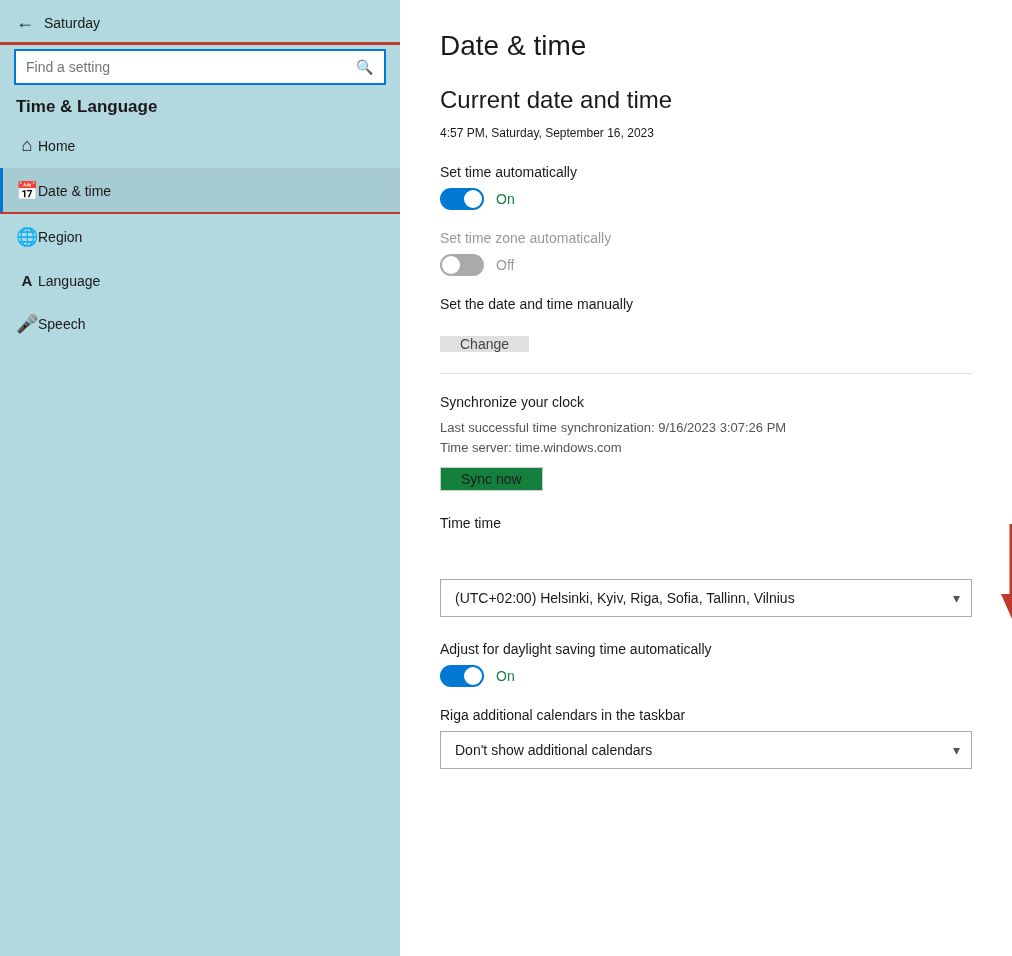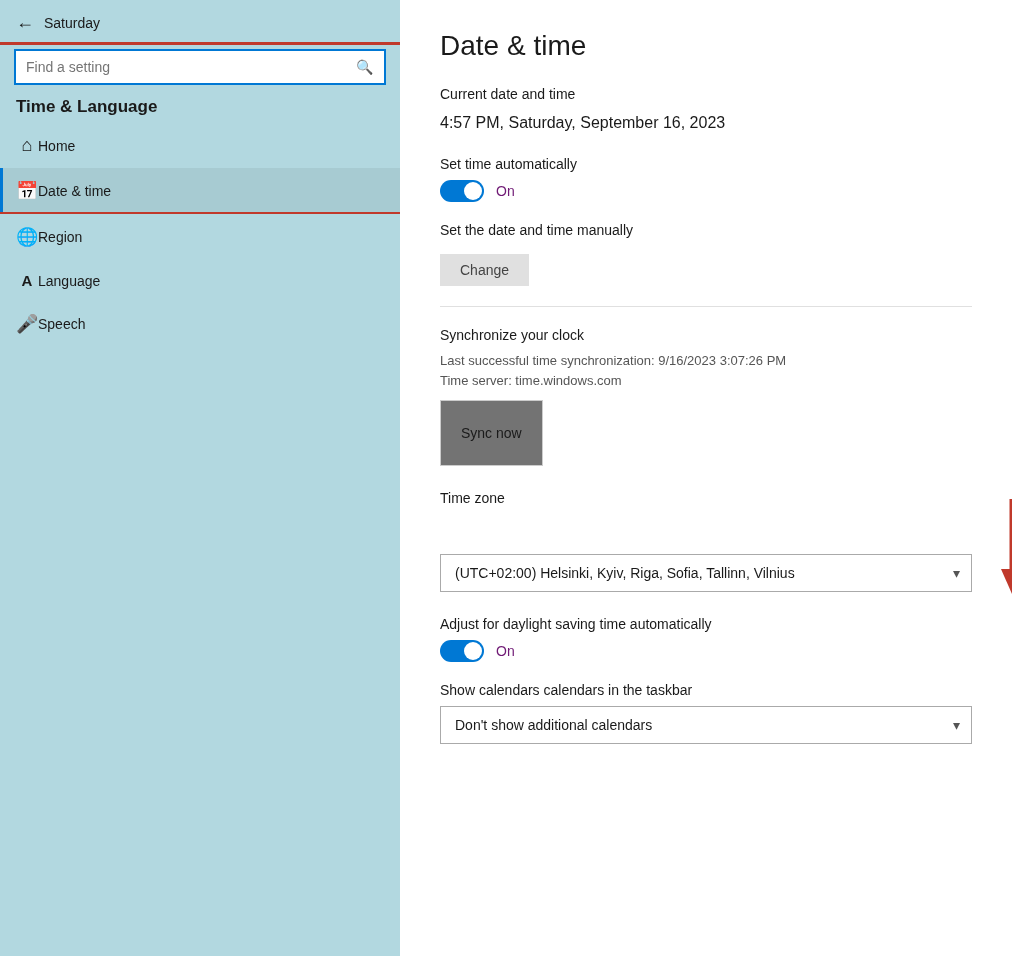--- a/index.html
+++ b/index.html
@@ -142,28 +142,28 @@
     }
 
     .page-title {
       font-size: 28px;
       font-weight: 300;
       color: #1a1a1a;
       margin-bottom: 24px;
     }
 
     .section-title {
-      font-size: 14px;
+      font-size: 24px;
       font-weight: 400;
       color: #1a1a1a;
       margin-bottom: 12px;
     }
 
     .current-time {
-      font-size: 16px;
+      font-size: 12px;
       color: #1a1a1a;
       margin-bottom: 24px;
     }
 
     .setting-row {
       margin-bottom: 20px;
     }
 
     .setting-label {
       font-size: 14px;
@@ -211,52 +211,52 @@
     .toggle.on .toggle-thumb {
       left: 24px;
     }
 
     .toggle.off .toggle-thumb {
       left: 2px;
     }
 
     .toggle-text {
       font-size: 14px;
-      color: #701a75;
+      color: #15803d;
     }
 
     .toggle-text.disabled {
       color: #999;
     }
 
     .change-btn {
       background: #e0e0e0;
       border: none;
-      padding: 8px 20px;
+      padding: 0 20px;
       font-size: 14px;
       cursor: pointer;
       color: #444;
-      margin-top: 8px;
+      margin-top: 16px;
     }
 
     .sync-section {
       margin-bottom: 24px;
     }
 
     .sync-info {
       font-size: 13px;
       color: #555;
       margin-bottom: 10px;
       line-height: 1.5;
     }
 
     .sync-btn {
-      background: #737373;
+      background: #15803d;
       border: 1px solid #ccc;
-      padding: 24px 20px;
+      padding: 3px 20px;
       font-size: 14px;
       cursor: pointer;
       color: #1a1a1a;
     }
 
     .dropdown {
       width: 100%;
       padding: 10px 14px;
       font-size: 14px;
       border: 1px solid #aaa;
@@ -349,39 +349,48 @@
   <div class="setting-row">
     <div class="setting-label">Set time automatically</div>
     <div class="toggle-row">
       <div class="toggle on">
         <div class="toggle-thumb"></div>
       </div>
       <span class="toggle-text">On</span>
     </div>
   </div>
 
+  <div class="setting-row">
+    <div class="setting-label disabled">Set time zone automatically</div>
+    <div class="toggle-row">
+      <div class="toggle off">
+        <div class="toggle-thumb"></div>
+      </div>
+      <span class="toggle-text disabled">Off</span>
+    </div>
+  </div>
 
   <div class="setting-row">
     <div class="setting-label">Set the date and time manually</div>
     <button class="change-btn">Change</button>
   </div>
 
   <div class="divider"></div>
 
   <div class="sync-section">
     <div class="setting-label">Synchronize your clock</div>
     <div class="sync-info">
       <div>Last successful time synchronization: 9/16/2023 3:07:26 PM</div>
       <div>Time server: time.windows.com</div>
     </div>
     <button class="sync-btn">Sync now</button>
   </div>
 
   <div class="timezone-section" style="position:relative;">
-    <div class="setting-label">Time zone</div>
+    <div class="setting-label">Time time</div>
     <div style="display:flex; align-items:center; gap:16px; position:relative;margin-top:48px;">
       <div class="dropdown-wrapper" style="flex:1; position:relative;">
         <select class="dropdown"><option>(UTC+02:00) Helsinki, Kyiv, Riga, Sofia, Tallinn, Vilnius</option></select>
         <span class="dropdown-arrow">▾</span>
       </div>
 
       <div style="position:absolute; right:-55px; top:-60px; display:flex; flex-direction:column; align-items:center;">
         <svg width="30" height="100" viewBox="0 0 30 100">
           <line x1="15" y1="5" x2="15" y2="85" stroke="#c0392b" stroke-width="5"></line>
           <polygon points="15,100 4,75 26,75" fill="#c0392b"></polygon>
@@ -394,19 +403,19 @@
     <div class="setting-label">Adjust for daylight saving time automatically</div>
     <div class="toggle-row">
       <div class="toggle on">
         <div class="toggle-thumb"></div>
       </div>
       <span class="toggle-text">On</span>
     </div>
   </div>
 
   <div class="setting-row">
-    <div class="setting-label">Show calendars calendars in the taskbar</div>
+    <div class="setting-label">Riga additional calendars in the taskbar</div>
     <div class="dropdown-wrapper" style="position:relative;">
       <select class="dropdown"><option>Don't show additional calendars</option></select>
       <span class="dropdown-arrow">▾</span>
     </div>
   </div>
 </div>
 
 </body></html>

